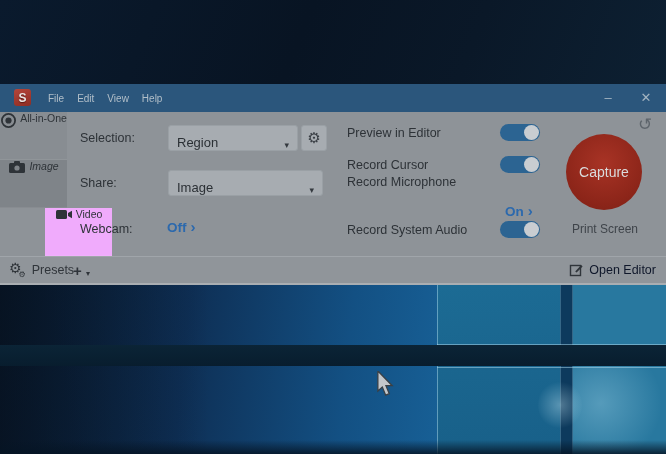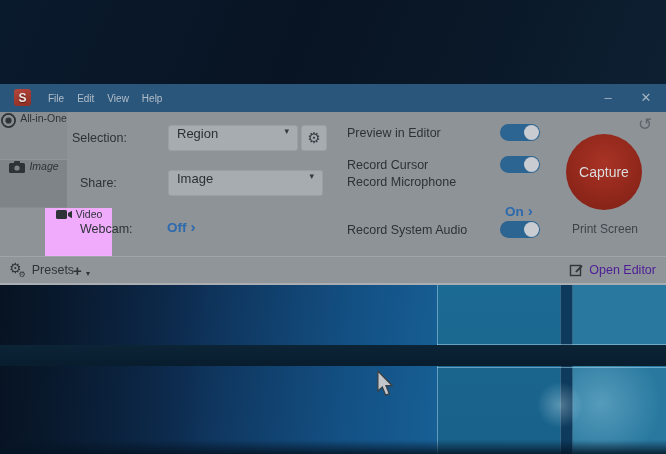--- a/index.html
+++ b/index.html
@@ -42,21 +42,21 @@
   
   .sidebar{position:absolute;left:0;top:0;width:67px;height:144px;}
   .sb-item{width:67px;height:48px;display:flex;flex-direction:row;align-items:flex-start;
     justify-content:center;gap:3px;color:#2e3338;box-sizing:border-box;
     border-bottom:1px solid rgba(255,255,255,.07);}
   .sb-allinone{background:#888d92;} .sb-image{background:#7f8489;font-style:italic;} .sb-video{background:#f0abfc;margin-left:45px;}
   .sb-label{font-size:10.5px;}
   
   .fld-label{position:absolute;font-size:12.5px;color:#2d3237;}
   .dropdown{position:absolute;background:#a7acb1;border:1px solid #9aa0a5;border-radius:3px;
-    box-sizing:border-box;display:flex;align-items:flex-start;padding:0 8px;font-size:13px;color:#2b3035;}
+    box-sizing:border-box;display:flex;align-items:flex-end;padding:0 8px;font-size:13px;color:#2b3035;}
   .dd-caret{margin-left:auto;font-size:9px;color:#34393f;}
   .gear-btn{position:absolute;background:#a7acb1;border:1px solid #9aa0a5;border-radius:3px;
     box-sizing:border-box;display:flex;align-items:center;justify-content:center;
     color:#3a3f45;font-size:15px;}
   .blue-link{position:absolute;color:#2c69ad;font-size:13.5px;font-weight:bold;display:flex;
     align-items:center;gap:4px;}
   .chev{font-size:15px;font-weight:bold;line-height:1;transform:translateY(-1px);}
   
   .opt-label{position:absolute;left:347px;font-size:12.5px;color:#2d3237;}
   .toggle{position:absolute;left:500px;width:40px;height:17px;border-radius:9px;background:#2c6492;}
@@ -74,21 +74,21 @@
   .presets{position:absolute;left:9px;top:0;height:26px;display:flex;align-items:center;gap:6px;
     color:#30353a;}
   .gear-glyph{font-size:14px;line-height:1;}
   .gear-glyph small{font-size:8px;vertical-align:-4px;margin-left:-3px;}
   .presets-label{font-size:12.5px;}
   .add-btn{position:absolute;left:73px;top:0;height:26px;display:flex;align-items:center;
     font-size:15px;font-weight:600;color:#2f343a;}
   .add-caret{position:absolute;left:86px;top:0;height:26px;display:flex;align-items:center;
     font-size:8px;color:#2f343a;padding-top:3px;}
   .open-editor{position:absolute;right:10px;top:0;height:26px;display:flex;align-items:center;
-    gap:6px;color:#4c1d95;font-size:12.5px;}
+    gap:6px;color:#0f172a;font-size:12.5px;}
   .win-strip{position:absolute;left:0;top:199px;width:666px;height:2px;background:#aaaeb2;}
   svg{display:block;}
 </style>
 </head>
 <body>
 
 <div id="screen">
 
   <div class="desktop-top"></div>
 
@@ -151,21 +151,21 @@
           <span>
             <svg width="18" height="13" viewBox="0 0 18 13">
               <rect x="1" y="2" width="11" height="9" rx="1.5" fill="#2e3338"></rect>
               <polygon points="13,5 17,2.8 17,10.2 13,8" fill="#2e3338"></polygon>
             </svg>
           </span>
           <span class="sb-label">Video</span>
         </div>
       </div>
 
-      <span class="fld-label" style="left:72px;top:19px;text-align:right;">Selection:</span>
+      <span class="fld-label" style="left:80px;top:19px;text-align:right;">Selection:</span>
       <div class="dropdown" style="left:168px;top:13px;width:130px;height:26px;">
         <span>Region</span>
         <span class="dd-caret">▾</span>
       </div>
       <div class="gear-btn" style="left:301px;top:13px;width:26px;height:26px;">
         <span>⚙</span>
       </div>
 
       <span class="fld-label" style="left:80px;top:64px;">Share:</span>
       <div class="dropdown" style="left:168px;top:58px;width:155px;height:26px;">

